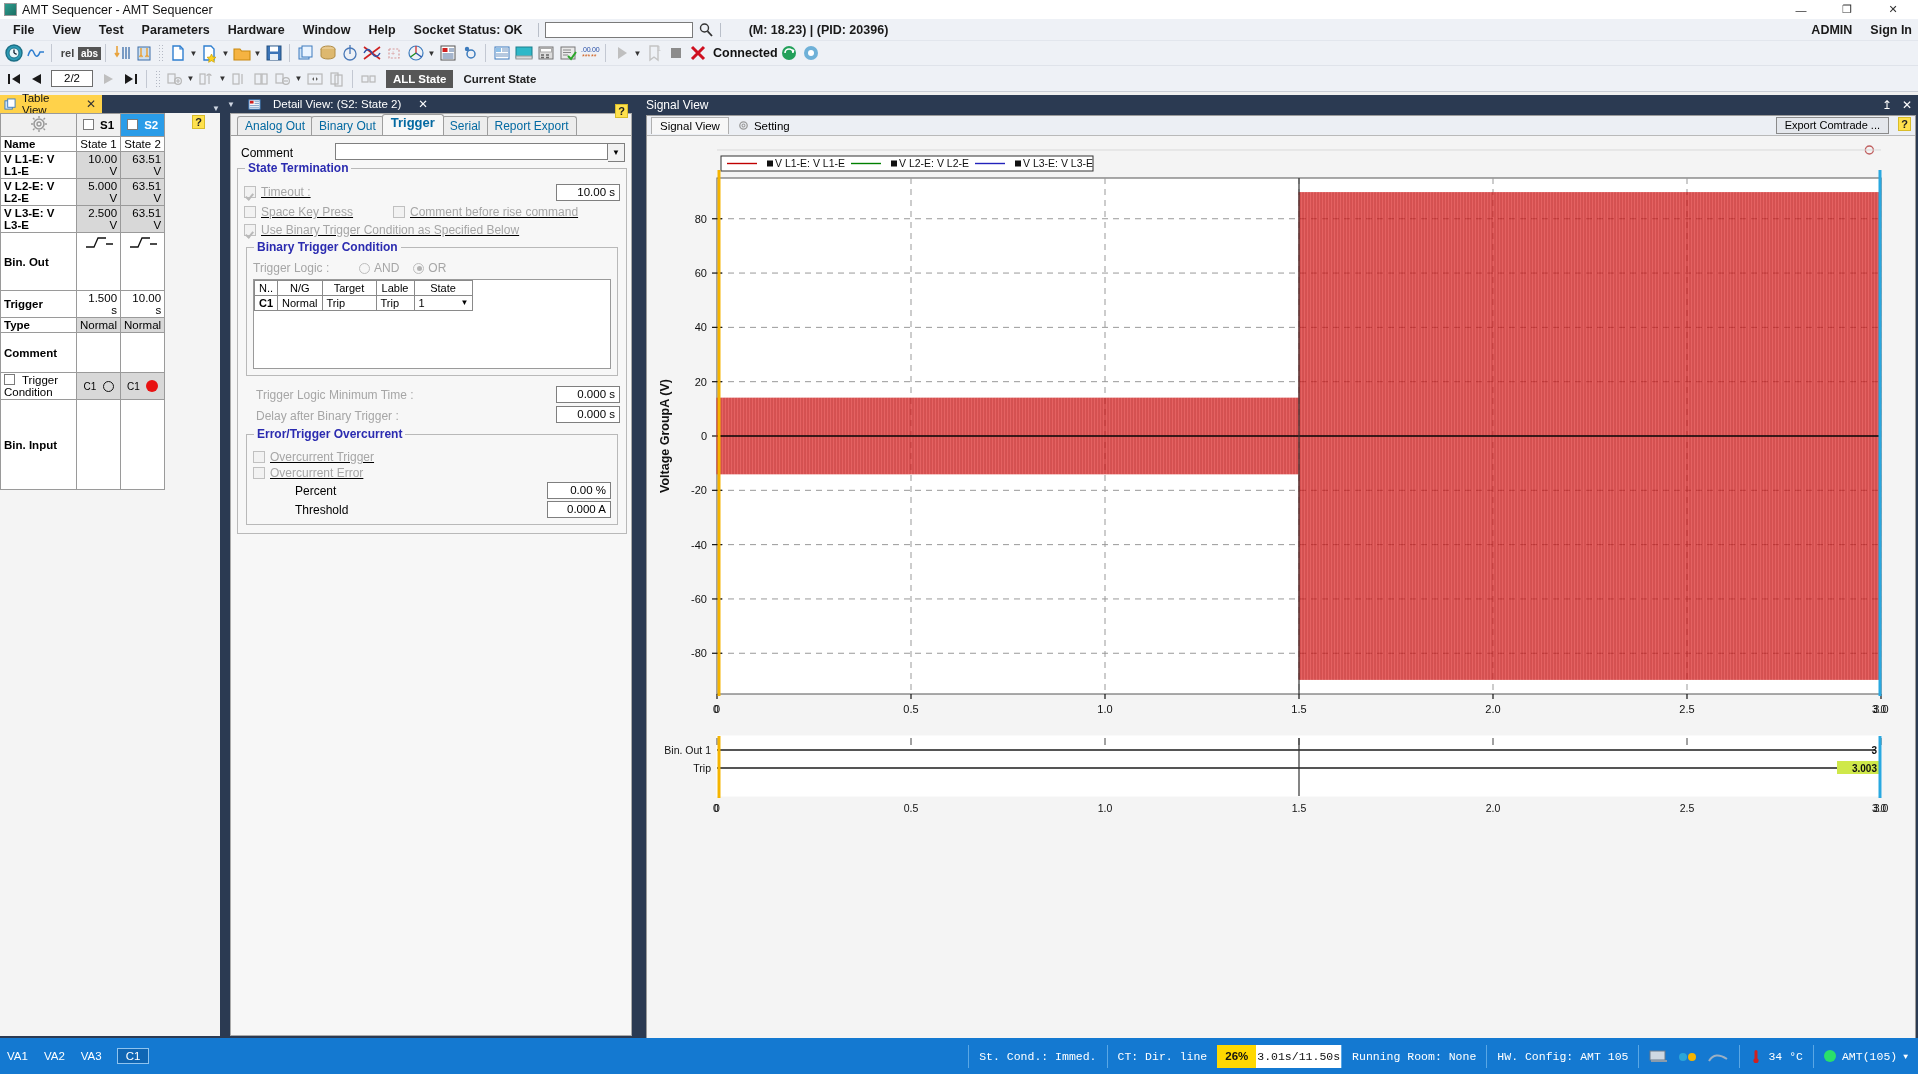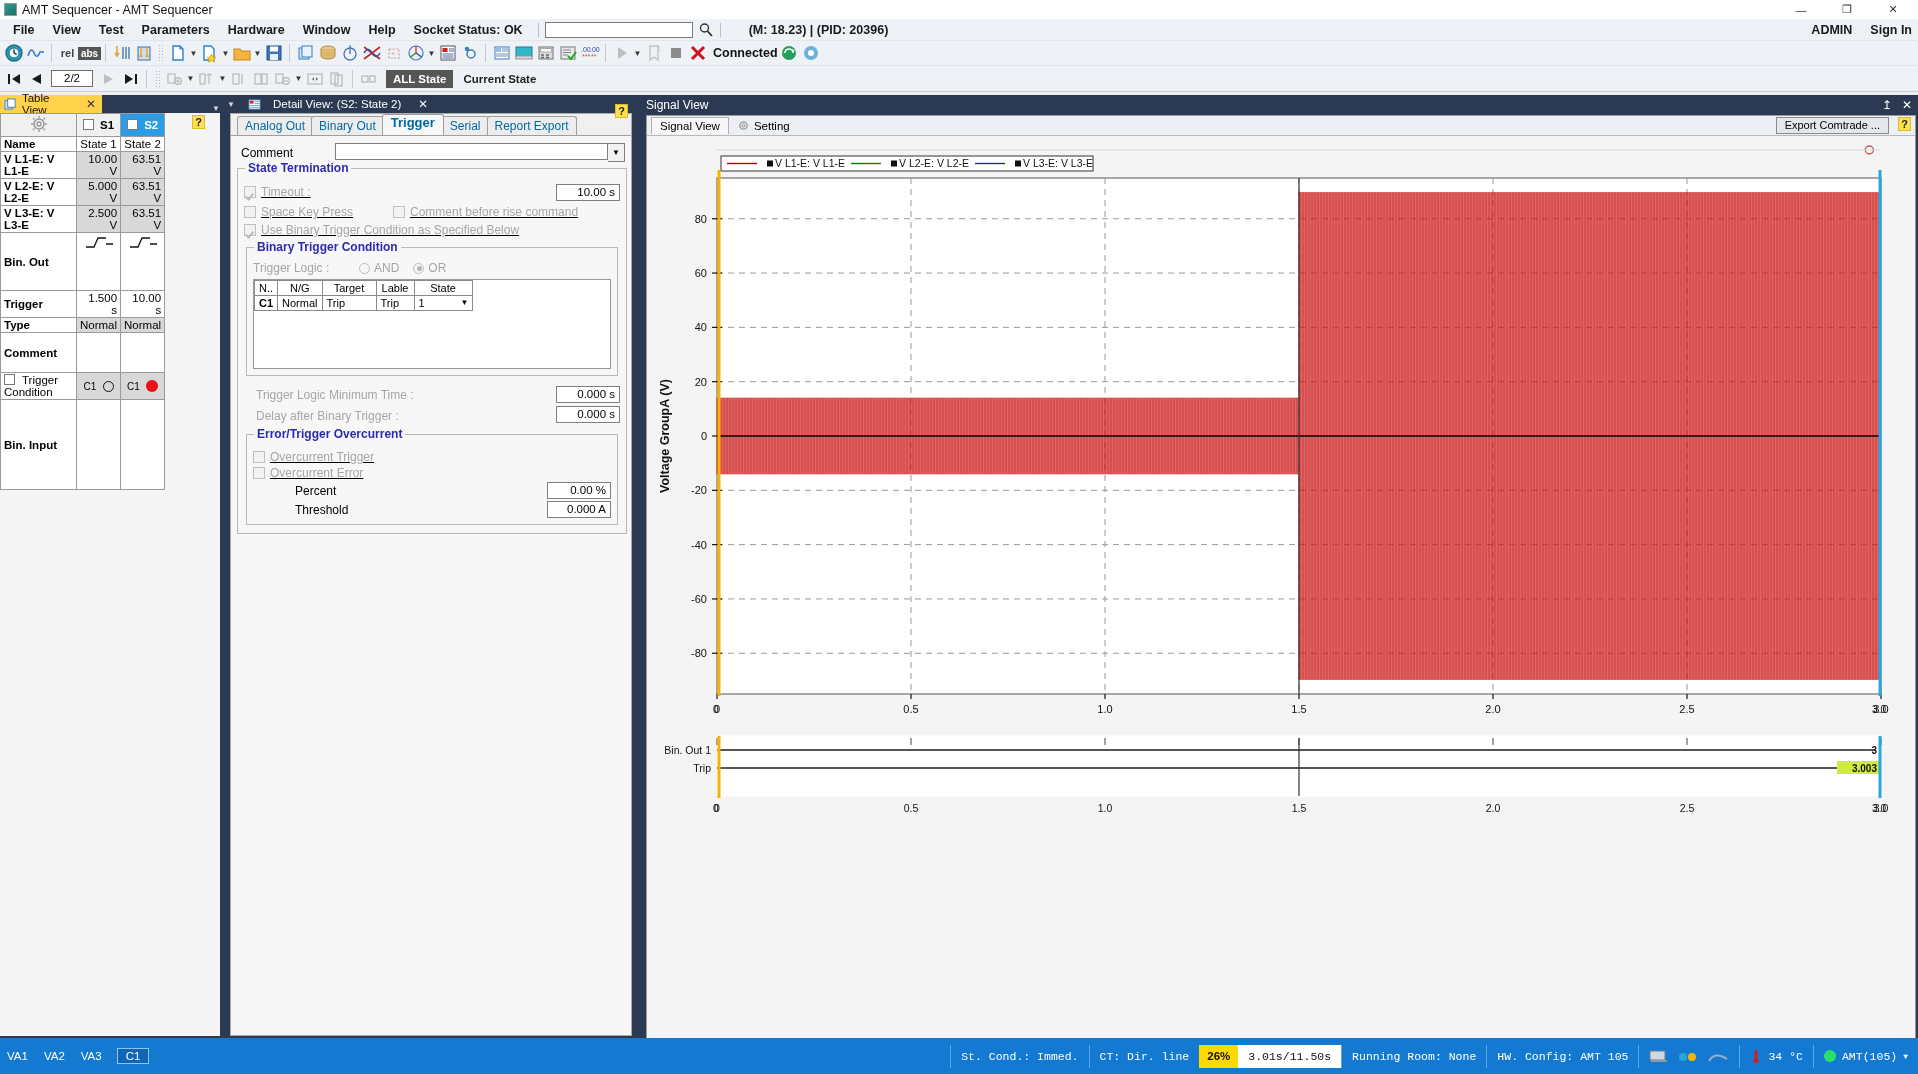--- a/index.html
+++ b/index.html
@@ -92,21 +92,21 @@
   .sv-tab2{font-size:11.5px;padding:2px 8px;display:flex;align-items:center;gap:4px;}
   .exportbtn{position:absolute;right:26px;top:1px;height:17px;background:#e4e7ec;border:1px solid #8b8b8b;font-size:11px;padding:0 8px;line-height:15px;}
   .plotarea{position:absolute;left:0;top:20px;right:0;bottom:0;background:#f4f4f4;}
   .statusbar{position:absolute;left:0;bottom:0;right:0;height:36px;background:#1479d1;display:flex;align-items:center;color:#fff;font-size:11.5px;}
   .sb-left{display:flex;align-items:center;gap:6px;padding-left:2px;}
   .vatab{background:#1479d1;padding:2px 5px;font-size:11.5px;}
   .c1tab{background:#0f66b4;border:1px solid #8fc4ef;padding:1px 8px;margin-left:4px;font-size:11.5px;}
   .sb-right{margin-left:auto;display:flex;align-items:center;}
   .sb-seg{padding:0 10px;font-family:"Liberation Mono", monospace;font-size:11.5px;border-left:1px solid #5aa7e5;height:23px;display:flex;align-items:center;}
   .sb-pct{background:#ffd800;color:#111;font-weight:bold;padding:0 8px;height:23px;display:flex;align-items:center;}
-  .sb-time{background:#fff;color:#111;padding:0 10px;height:23px;display:flex;align-items:center;font-family:"Liberation Mono",monospace;}
+  .sb-time{background:#fff;color:#111;padding:0 1px;height:23px;display:flex;align-items:center;font-family:"Liberation Mono",monospace;}
   .hscroll{position:absolute;left:8px;right:2px;bottom:0;height:12px;background:#f0f0f0;border:1px solid #c0c0c0;display:flex;align-items:center;}
   .hscroll .arr{width:14px;text-align:center;font-size:8px;color:#444;}
   .hscroll .thumb{flex:1;height:8px;background:#cdcdcd;margin:0 2px;}
 </style>
 </head>
 <body>
 
 <div class="titlebar">
   <div class="tb-ico"></div>
   <div class="tb-title">AMT Sequencer - AMT Sequencer</div>

